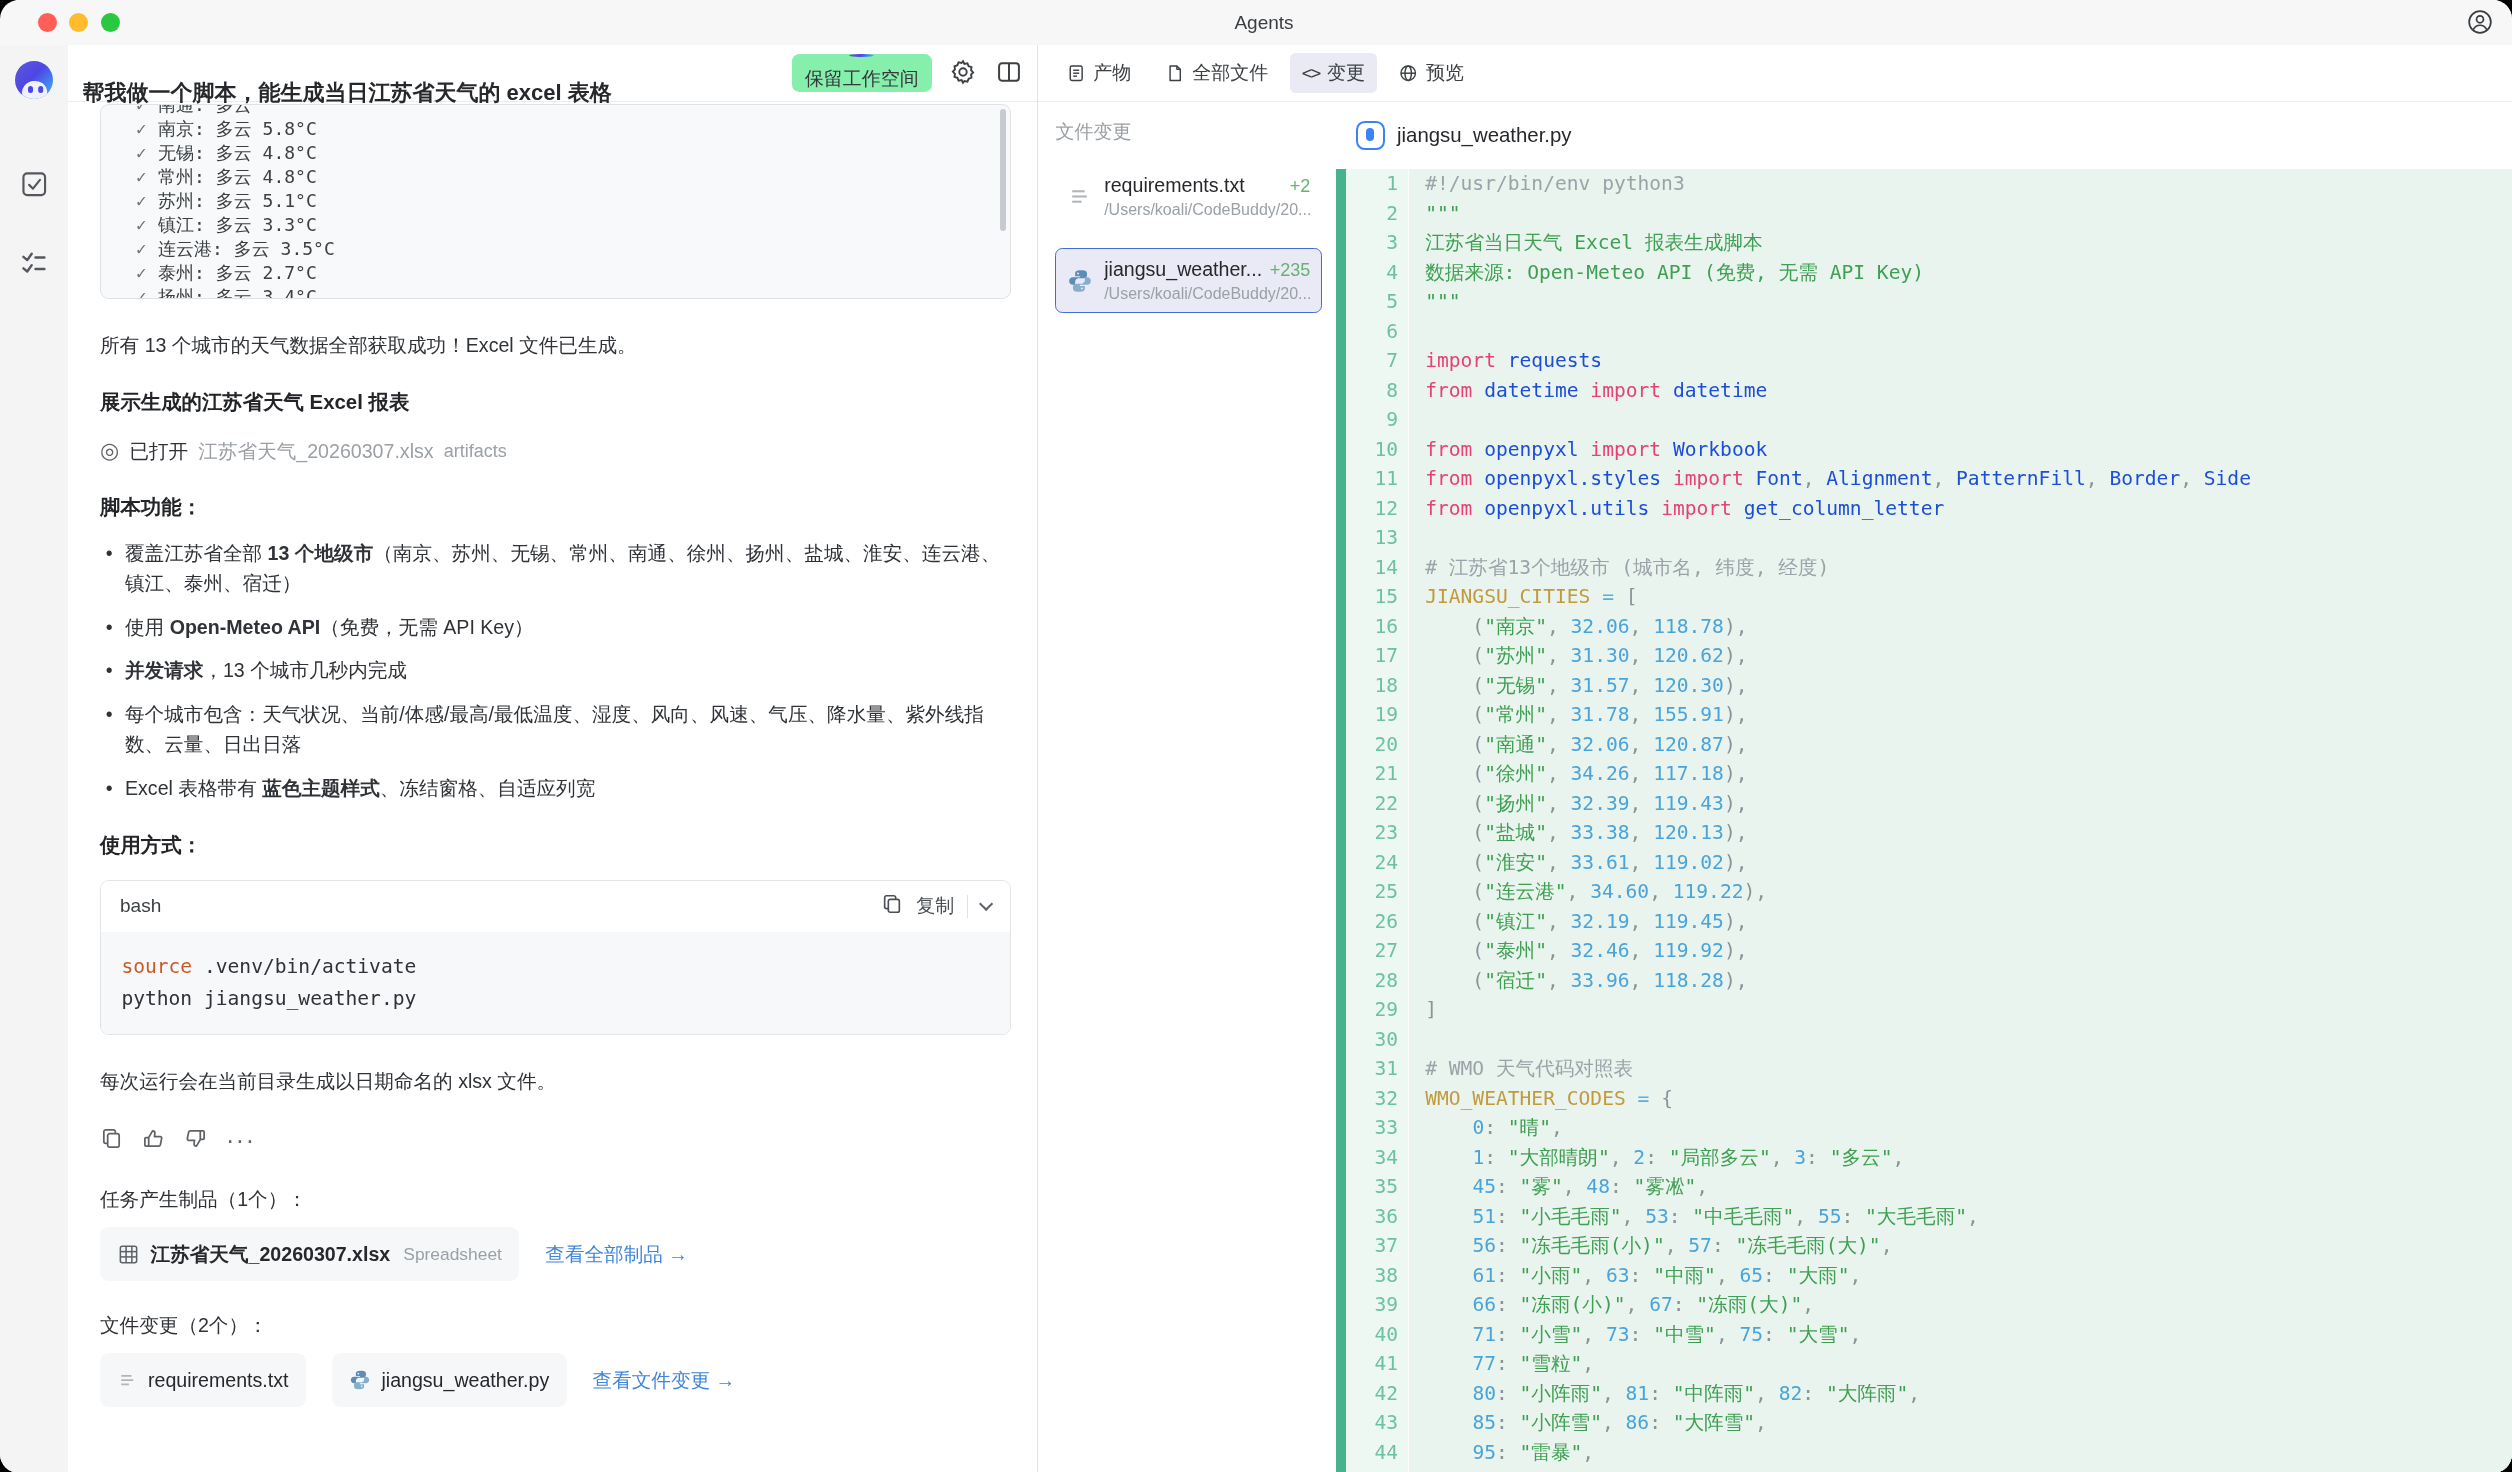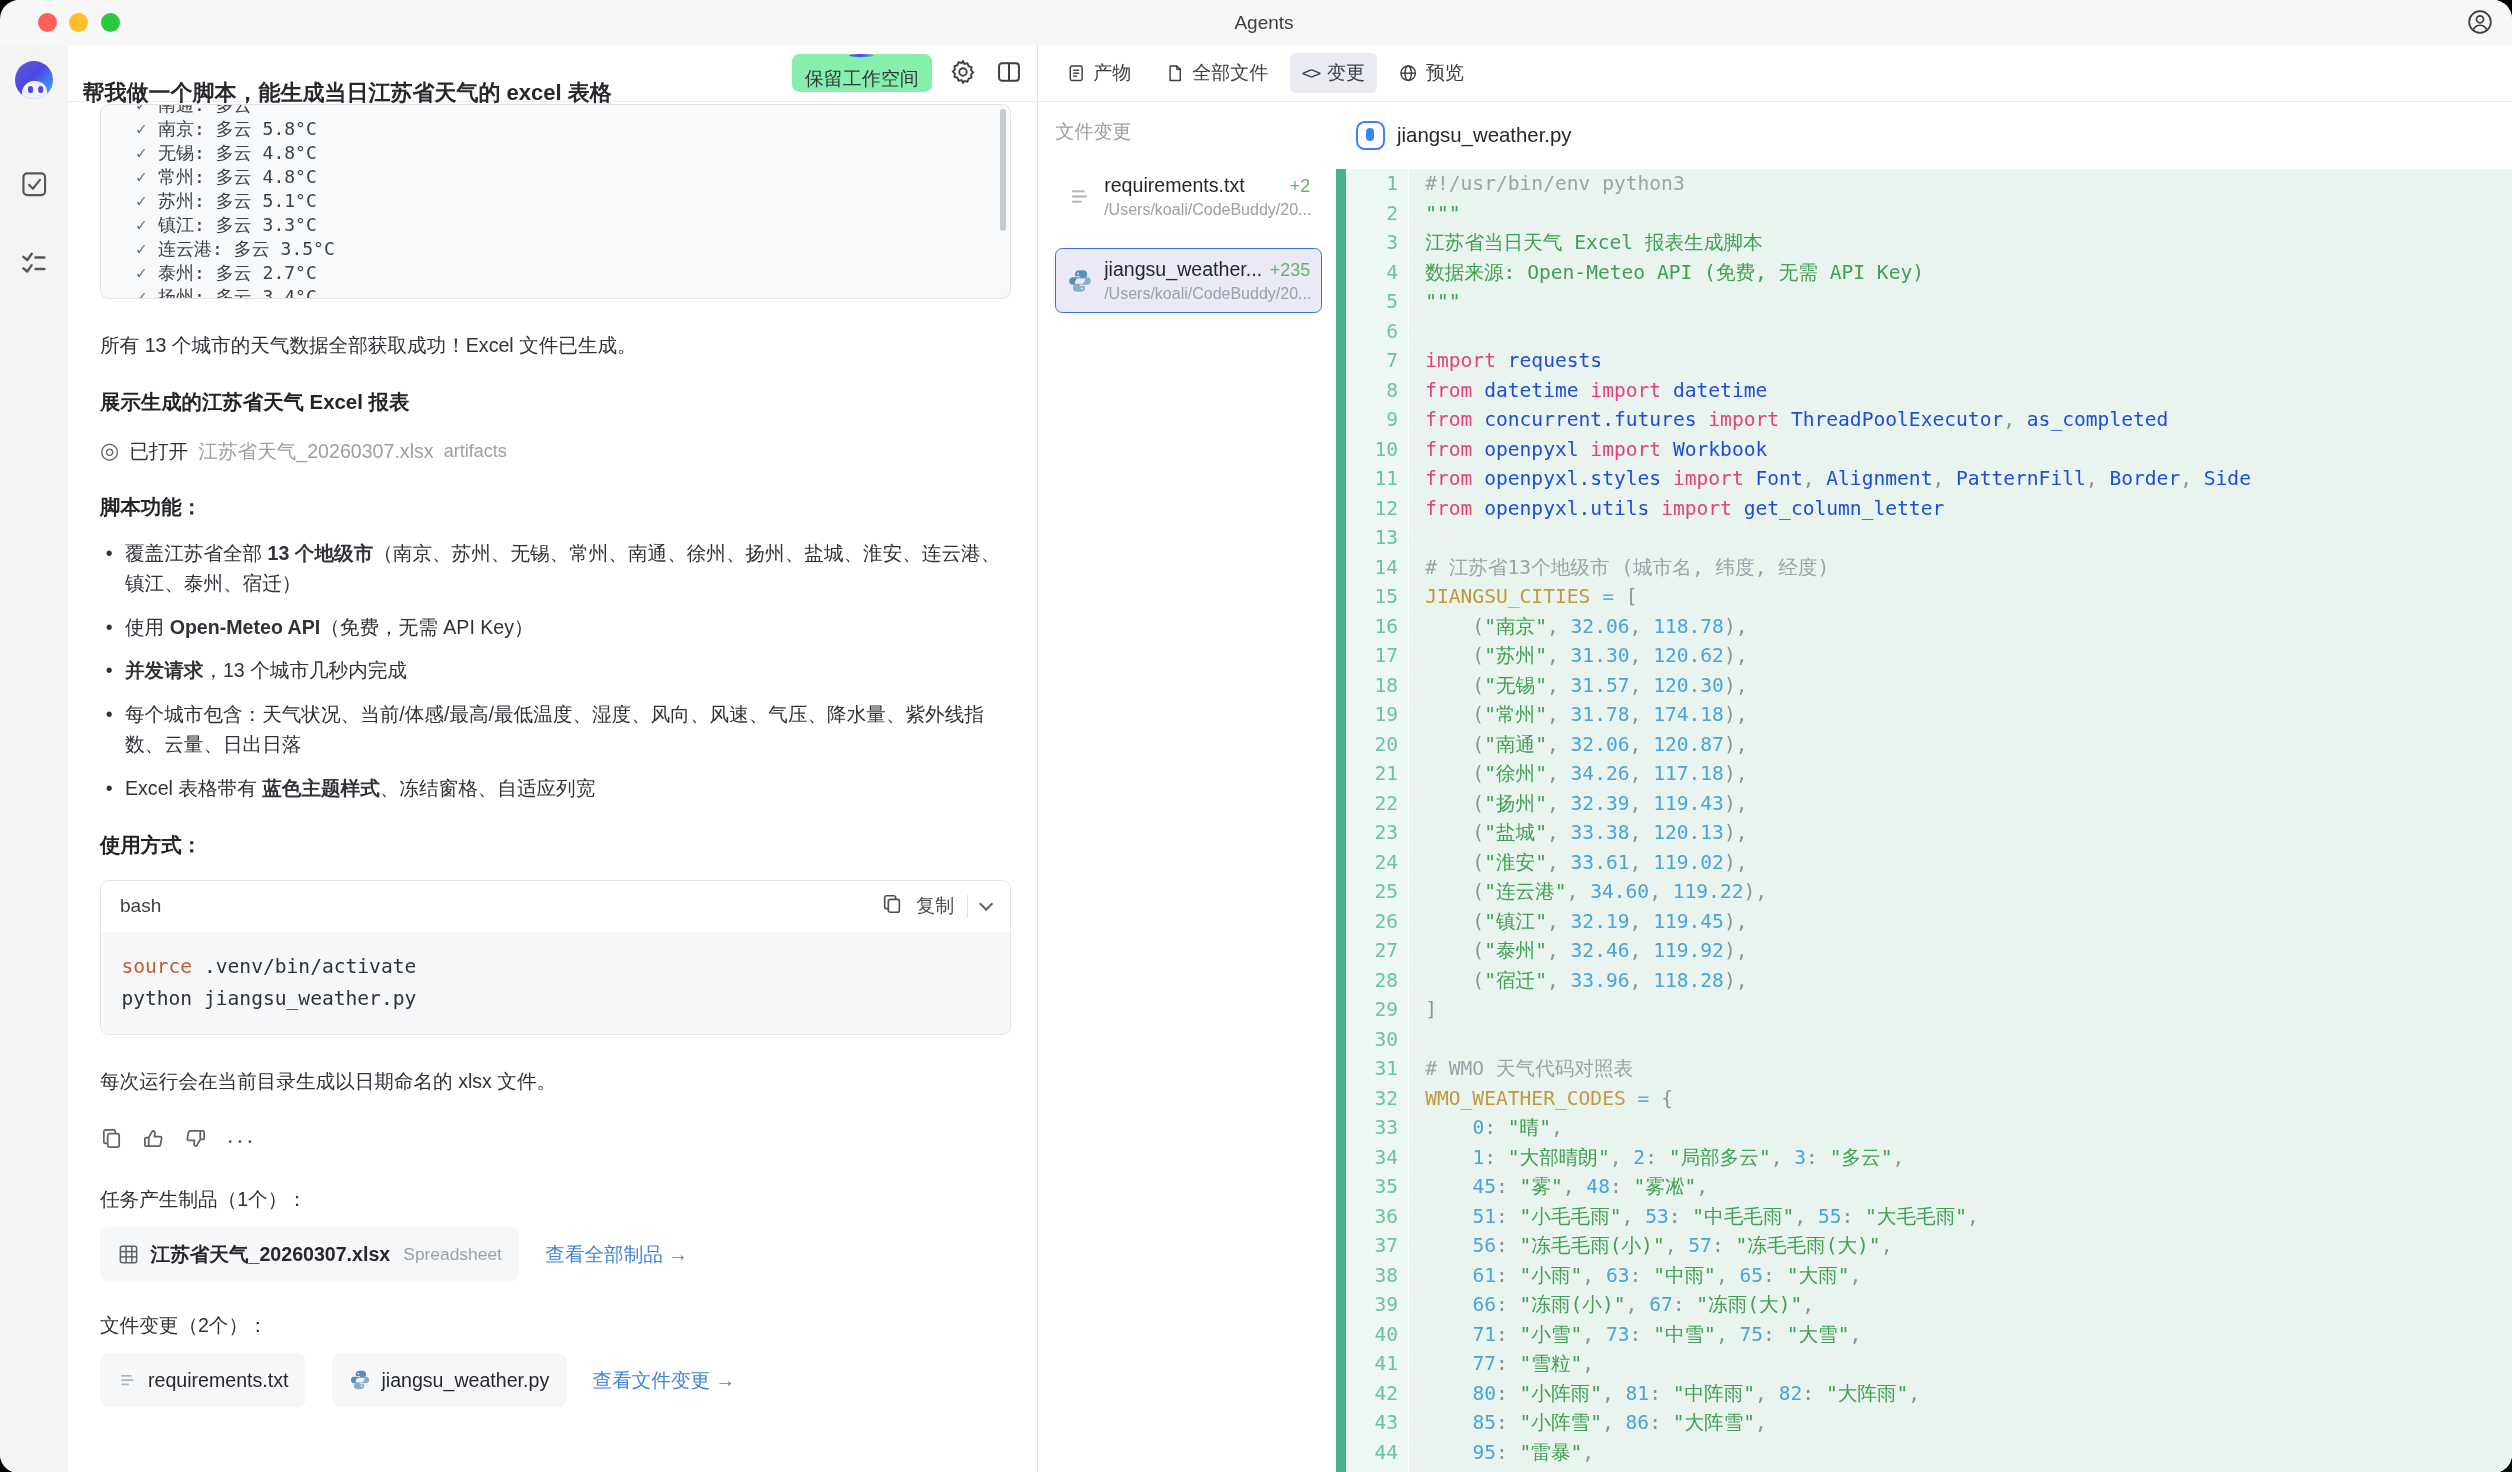--- a/index.html
+++ b/index.html
@@ -406,31 +406,31 @@
             <div class="stripe"></div>
             <div id="code-lines">
                 <div class="cl"><span class="ln">1</span><span class="ct"><span class="tok-cm">#!/usr/bin/env python3</span></span></div>
                 <div class="cl"><span class="ln">2</span><span class="ct"><span class="tok-s">"""</span></span></div>
                 <div class="cl"><span class="ln">3</span><span class="ct"><span class="tok-s">江苏省当日天气 Excel 报表生成脚本</span></span></div>
                 <div class="cl"><span class="ln">4</span><span class="ct"><span class="tok-s">数据来源: Open-Meteo API (免费, 无需 API Key)</span></span></div>
                 <div class="cl"><span class="ln">5</span><span class="ct"><span class="tok-s">"""</span></span></div>
                 <div class="cl"><span class="ln">6</span><span class="ct"></span></div>
                 <div class="cl"><span class="ln">7</span><span class="ct"><span class="tok-k">import</span><span class="tok-p"> requests</span></span></div>
                 <div class="cl"><span class="ln">8</span><span class="ct"><span class="tok-k">from</span><span class="tok-p"> datetime </span><span class="tok-k">import</span><span class="tok-p"> datetime</span></span></div>
-                <div class="cl"><span class="ln">9</span><span class="ct"><span class="tok-k">from</span><span class="tok-p"> concurrent.futures </span><span class="tok-k">import</span><span class="tok-p"> ThreadPoolExecutor</span><span class="tok-u">, </span><span class="tok-p">as_completed</span></span></div>
+                <div class="cl"><span class="ln">9</span></div>
                 <div class="cl"><span class="ln">10</span><span class="ct"><span class="tok-k">from</span><span class="tok-p"> openpyxl </span><span class="tok-k">import</span><span class="tok-p"> Workbook</span></span></div>
                 <div class="cl"><span class="ln">11</span><span class="ct"><span class="tok-k">from</span><span class="tok-p"> openpyxl.styles </span><span class="tok-k">import</span><span class="tok-p"> Font</span><span class="tok-u">, </span><span class="tok-p">Alignment</span><span class="tok-u">, </span><span class="tok-p">PatternFill</span><span class="tok-u">, </span><span class="tok-p">Border</span><span class="tok-u">, </span><span class="tok-p">Side</span></span></div>
                 <div class="cl"><span class="ln">12</span><span class="ct"><span class="tok-k">from</span><span class="tok-p"> openpyxl.utils </span><span class="tok-k">import</span><span class="tok-p"> get_column_letter</span></span></div>
                 <div class="cl"><span class="ln">13</span><span class="ct"></span></div>
                 <div class="cl"><span class="ln">14</span><span class="ct"><span class="tok-cm"># 江苏省13个地级市 (城市名, 纬度, 经度)</span></span></div>
                 <div class="cl"><span class="ln">15</span><span class="ct"><span class="tok-v">JIANGSU_CITIES</span><span class="tok-p"> </span><span class="tok-o">=</span><span class="tok-p"> </span><span class="tok-u">[</span></span></div>
                 <div class="cl"><span class="ln">16</span><span class="ct"><span class="tok-u">    (</span><span class="tok-s">"南京"</span><span class="tok-u">, </span><span class="tok-n">32.06</span><span class="tok-u">, </span><span class="tok-n">118.78</span><span class="tok-u">),</span></span></div>
                 <div class="cl"><span class="ln">17</span><span class="ct"><span class="tok-u">    (</span><span class="tok-s">"苏州"</span><span class="tok-u">, </span><span class="tok-n">31.30</span><span class="tok-u">, </span><span class="tok-n">120.62</span><span class="tok-u">),</span></span></div>
                 <div class="cl"><span class="ln">18</span><span class="ct"><span class="tok-u">    (</span><span class="tok-s">"无锡"</span><span class="tok-u">, </span><span class="tok-n">31.57</span><span class="tok-u">, </span><span class="tok-n">120.30</span><span class="tok-u">),</span></span></div>
-                <div class="cl"><span class="ln">19</span><span class="ct"><span class="tok-u">    (</span><span class="tok-s">"常州"</span><span class="tok-u">, </span><span class="tok-n">31.78</span><span class="tok-u">, </span><span class="tok-n">174.18</span><span class="tok-u">),</span></span></div>
+                <div class="cl"><span class="ln">19</span><span class="ct"><span class="tok-u">    (</span><span class="tok-s">"常州"</span><span class="tok-u">, </span><span class="tok-n">31.78</span><span class="tok-u">, </span><span class="tok-n">155.91</span><span class="tok-u">),</span></span></div>
                 <div class="cl"><span class="ln">20</span><span class="ct"><span class="tok-u">    (</span><span class="tok-s">"南通"</span><span class="tok-u">, </span><span class="tok-n">32.06</span><span class="tok-u">, </span><span class="tok-n">120.87</span><span class="tok-u">),</span></span></div>
                 <div class="cl"><span class="ln">21</span><span class="ct"><span class="tok-u">    (</span><span class="tok-s">"徐州"</span><span class="tok-u">, </span><span class="tok-n">34.26</span><span class="tok-u">, </span><span class="tok-n">117.18</span><span class="tok-u">),</span></span></div>
                 <div class="cl"><span class="ln">22</span><span class="ct"><span class="tok-u">    (</span><span class="tok-s">"扬州"</span><span class="tok-u">, </span><span class="tok-n">32.39</span><span class="tok-u">, </span><span class="tok-n">119.43</span><span class="tok-u">),</span></span></div>
                 <div class="cl"><span class="ln">23</span><span class="ct"><span class="tok-u">    (</span><span class="tok-s">"盐城"</span><span class="tok-u">, </span><span class="tok-n">33.38</span><span class="tok-u">, </span><span class="tok-n">120.13</span><span class="tok-u">),</span></span></div>
                 <div class="cl"><span class="ln">24</span><span class="ct"><span class="tok-u">    (</span><span class="tok-s">"淮安"</span><span class="tok-u">, </span><span class="tok-n">33.61</span><span class="tok-u">, </span><span class="tok-n">119.02</span><span class="tok-u">),</span></span></div>
                 <div class="cl"><span class="ln">25</span><span class="ct"><span class="tok-u">    (</span><span class="tok-s">"连云港"</span><span class="tok-u">, </span><span class="tok-n">34.60</span><span class="tok-u">, </span><span class="tok-n">119.22</span><span class="tok-u">),</span></span></div>
                 <div class="cl"><span class="ln">26</span><span class="ct"><span class="tok-u">    (</span><span class="tok-s">"镇江"</span><span class="tok-u">, </span><span class="tok-n">32.19</span><span class="tok-u">, </span><span class="tok-n">119.45</span><span class="tok-u">),</span></span></div>
                 <div class="cl"><span class="ln">27</span><span class="ct"><span class="tok-u">    (</span><span class="tok-s">"泰州"</span><span class="tok-u">, </span><span class="tok-n">32.46</span><span class="tok-u">, </span><span class="tok-n">119.92</span><span class="tok-u">),</span></span></div>
                 <div class="cl"><span class="ln">28</span><span class="ct"><span class="tok-u">    (</span><span class="tok-s">"宿迁"</span><span class="tok-u">, </span><span class="tok-n">33.96</span><span class="tok-u">, </span><span class="tok-n">118.28</span><span class="tok-u">),</span></span></div>
                 <div class="cl"><span class="ln">29</span><span class="ct"><span class="tok-u">]</span></span></div>

